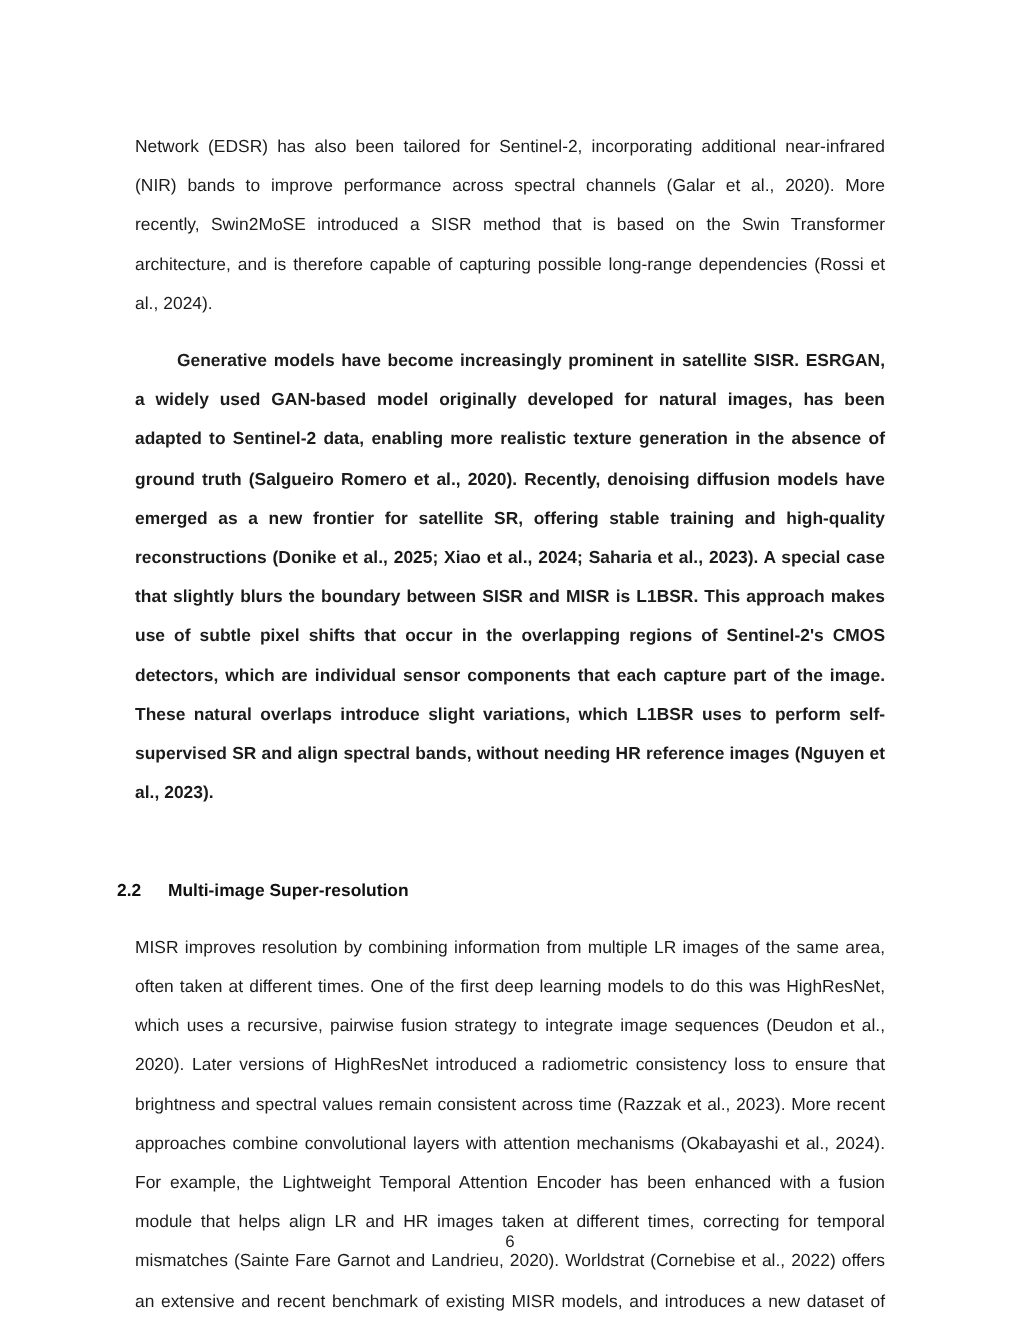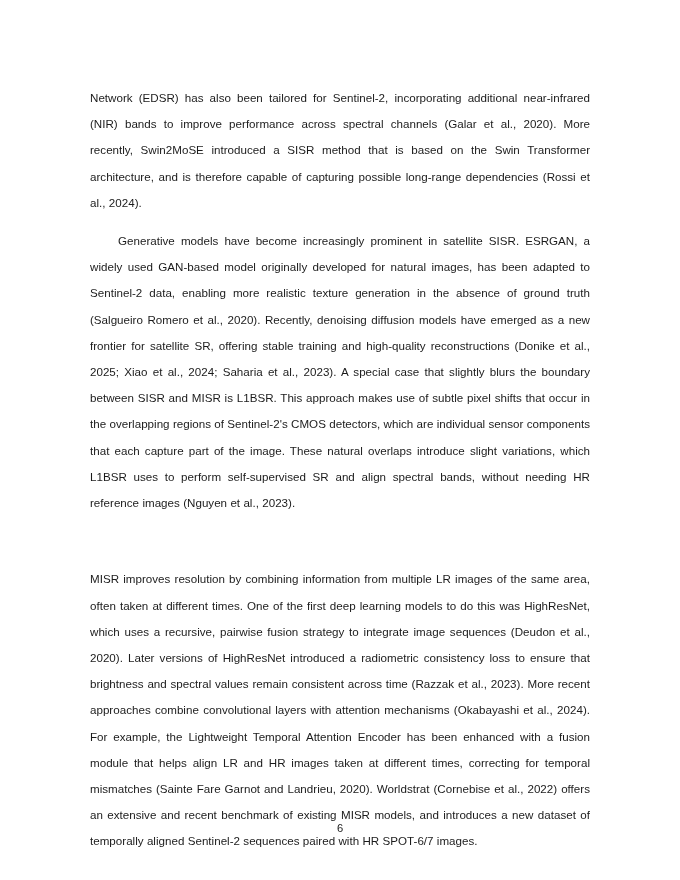--- a/index.html
+++ b/index.html
@@ -40,20 +40,21 @@
     text-align: justify;
     text-justify: inter-word;
     color: #1b1b1b;
     letter-spacing: 0.01px;
     word-spacing: 0.1px;
     hyphens: none;
   }
 
   p.body-text.indent-first {
     text-indent: 28px;
+    font-weight: bold;
   }
 
   .section-heading {
     margin: 0;
     font-size: 11.6px;
     line-height: 26.2px;
     font-weight: bold;
     color: #101010;
     text-align: left;
     white-space: nowrap;
@@ -85,20 +86,23 @@
 <div class="page">
 
   <div class="content">
 
     <p class="body-text">Network (EDSR) has also been tailored for Sentinel-2, incorporating additional near-infrared (NIR) bands to improve performance across spectral channels (Galar et al., 2020). More recently, Swin2MoSE introduced a SISR method that is based on the Swin Transformer architecture, and is therefore capable of capturing possible long-range dependencies (Rossi et al., 2024).</p>
 
     <p class="body-text indent-first">Generative models have become increasingly prominent in satellite SISR. ESRGAN, a widely used GAN-based model originally developed for natural images, has been adapted to Sentinel-2 data, enabling more realistic texture generation in the absence of ground truth (Salgueiro Romero et al., 2020). Recently, denoising diffusion models have emerged as a new frontier for satellite SR, offering stable training and high-quality reconstructions (Donike et al., 2025; Xiao et al., 2024; Saharia et al., 2023). A special case that slightly blurs the boundary between SISR and MISR is L1BSR. This approach makes use of subtle pixel shifts that occur in the overlapping regions of Sentinel-2's CMOS detectors, which are individual sensor components that each capture part of the image. These natural overlaps introduce slight variations, which L1BSR uses to perform self-supervised SR and align spectral bands, without needing HR reference images (Nguyen et al., 2023).</p>
 
     <div class="gap-before-heading"></div>
 
+    <h2 class="section-heading">
+      <span class="sec-num">2.2</span><span>Multi-image Super-resolution</span>
+    </h2>
 
     <p class="body-text">MISR improves resolution by combining information from multiple LR images of the same area, often taken at different times. One of the first deep learning models to do this was HighResNet, which uses a recursive, pairwise fusion strategy to integrate image sequences (Deudon et al., 2020). Later versions of HighResNet introduced a radiometric consistency loss to ensure that brightness and spectral values remain consistent across time (Razzak et al., 2023). More recent approaches combine convolutional layers with attention mechanisms (Okabayashi et al., 2024). For example, the Lightweight Temporal Attention Encoder has been enhanced with a fusion module that helps align LR and HR images taken at different times, correcting for temporal mismatches (Sainte Fare Garnot and Landrieu, 2020). Worldstrat (Cornebise et al., 2022) offers an extensive and recent benchmark of existing MISR models, and introduces a new dataset of temporally aligned Sentinel-2 sequences paired with HR SPOT-6/7 images.</p>
 
   </div>
 
   <div class="page-number">6</div>
 
 </div>
 
 </body></html>

